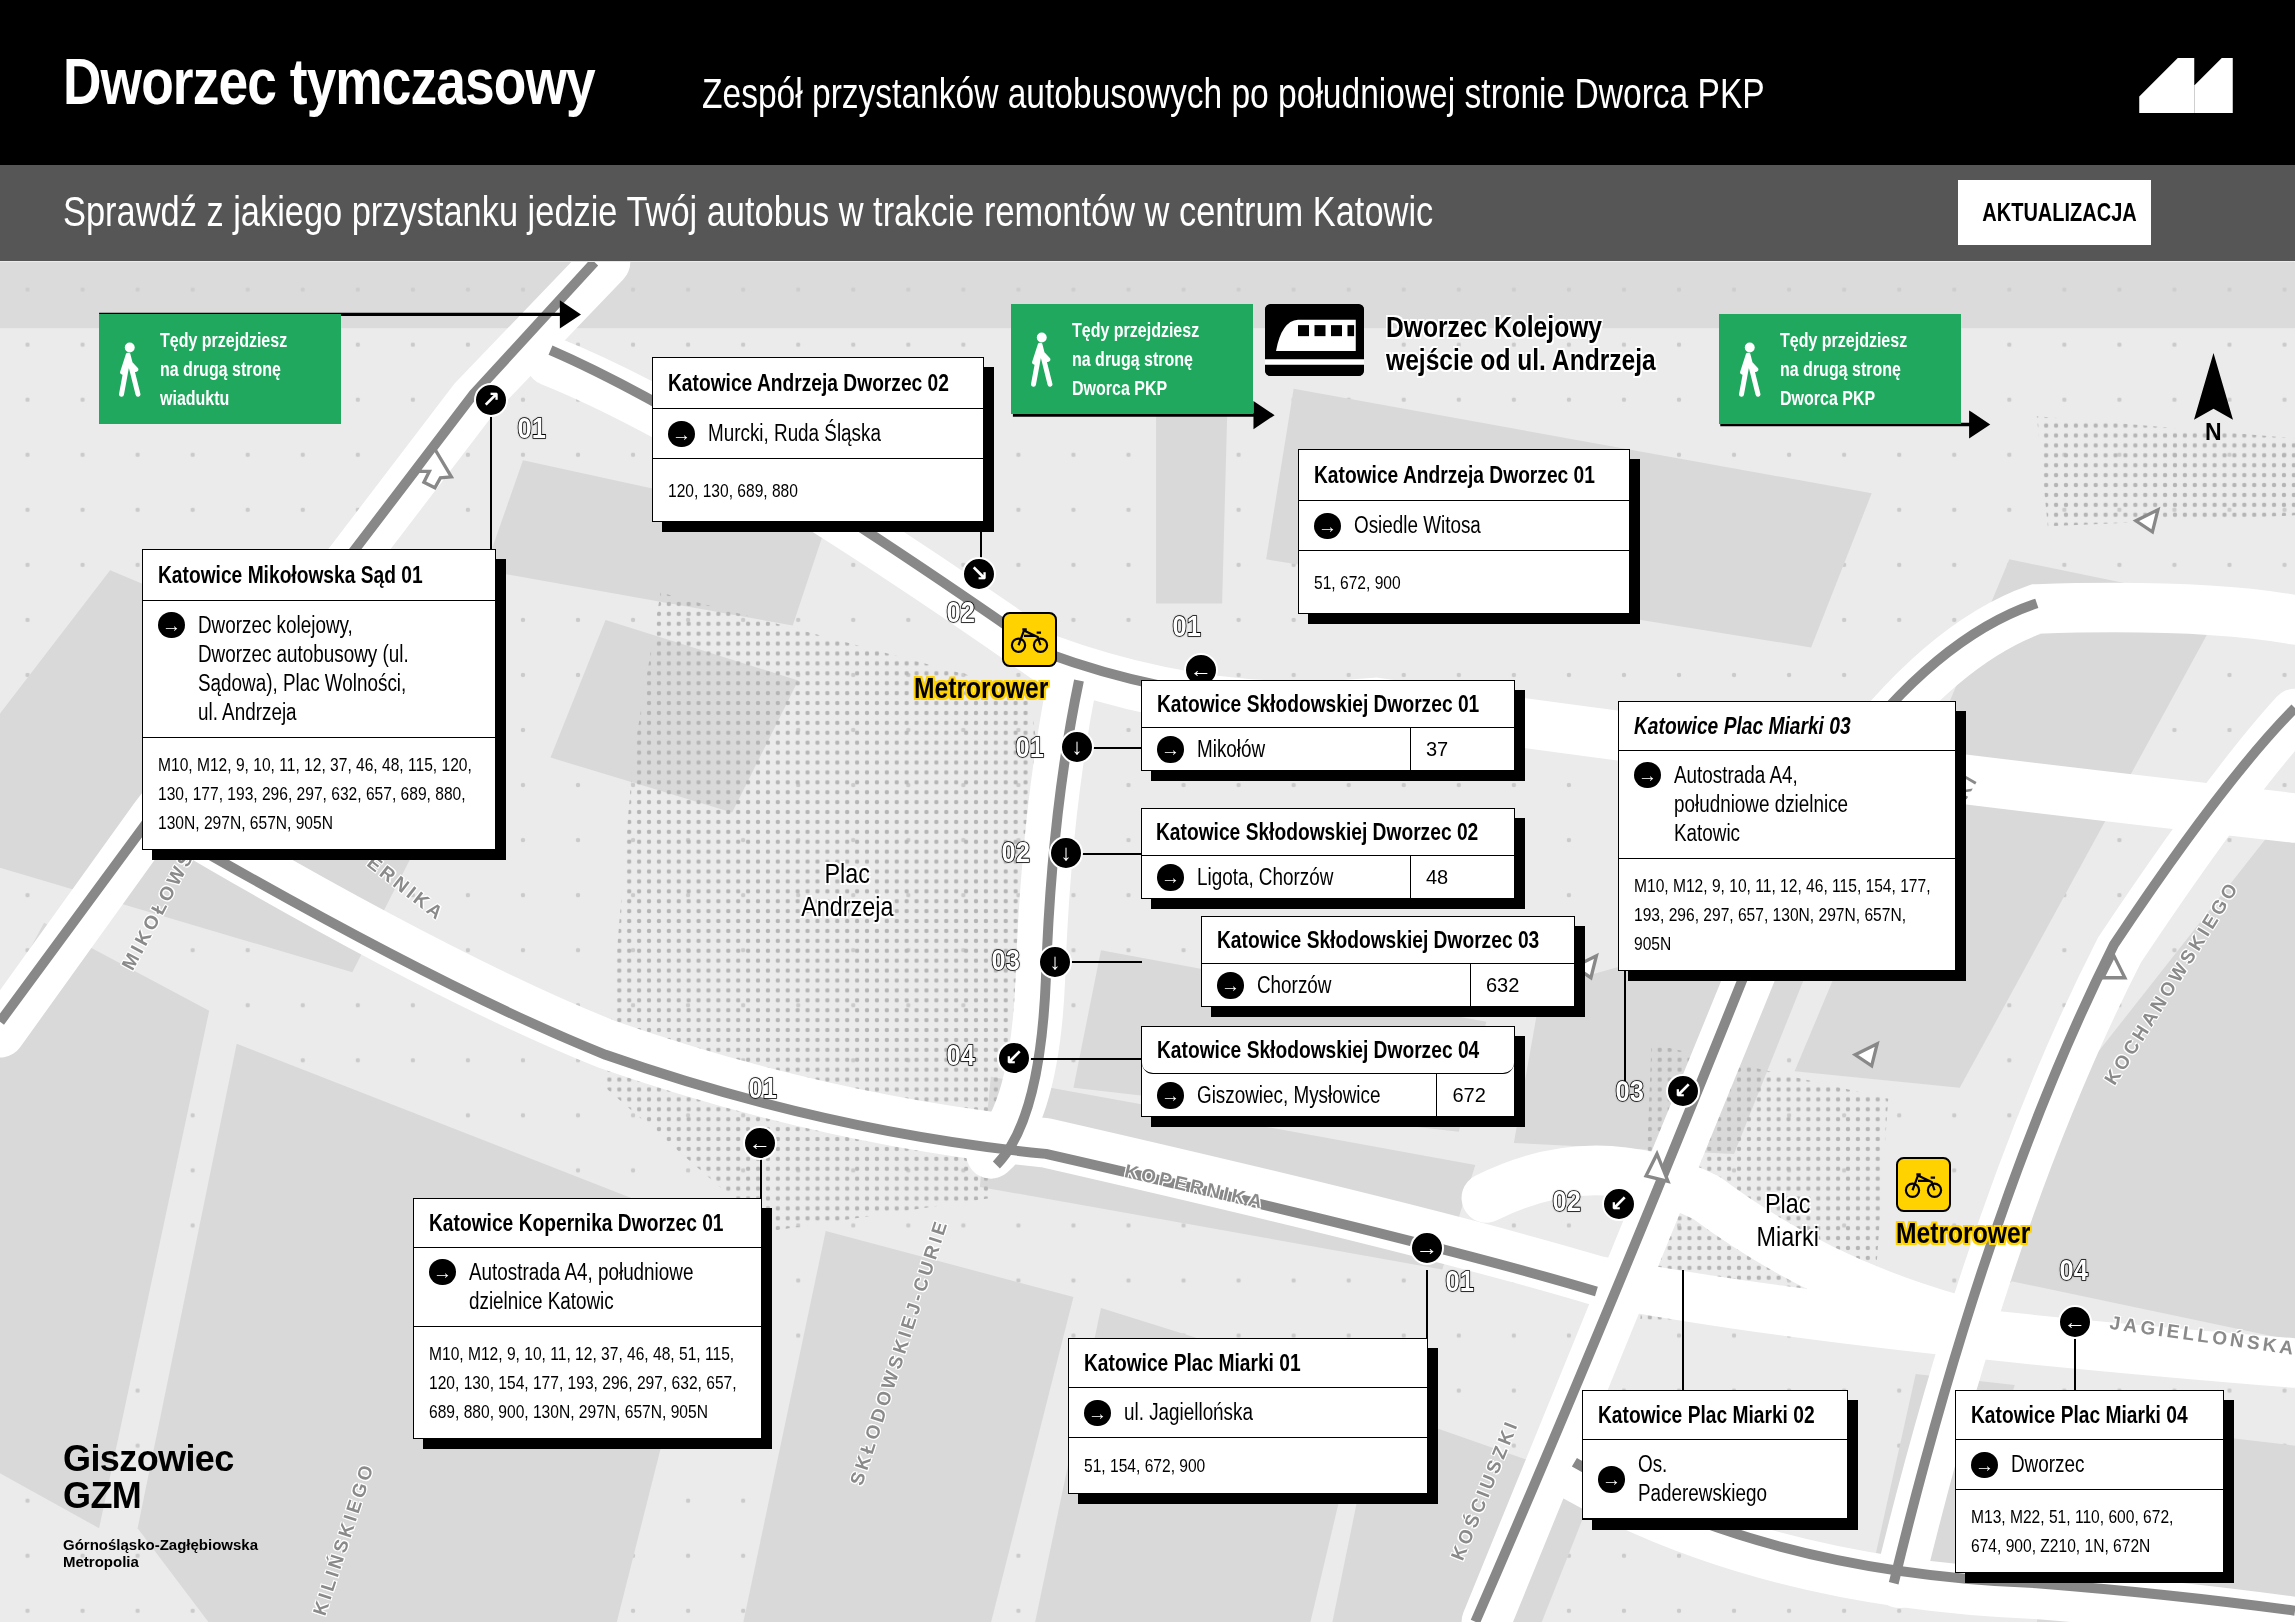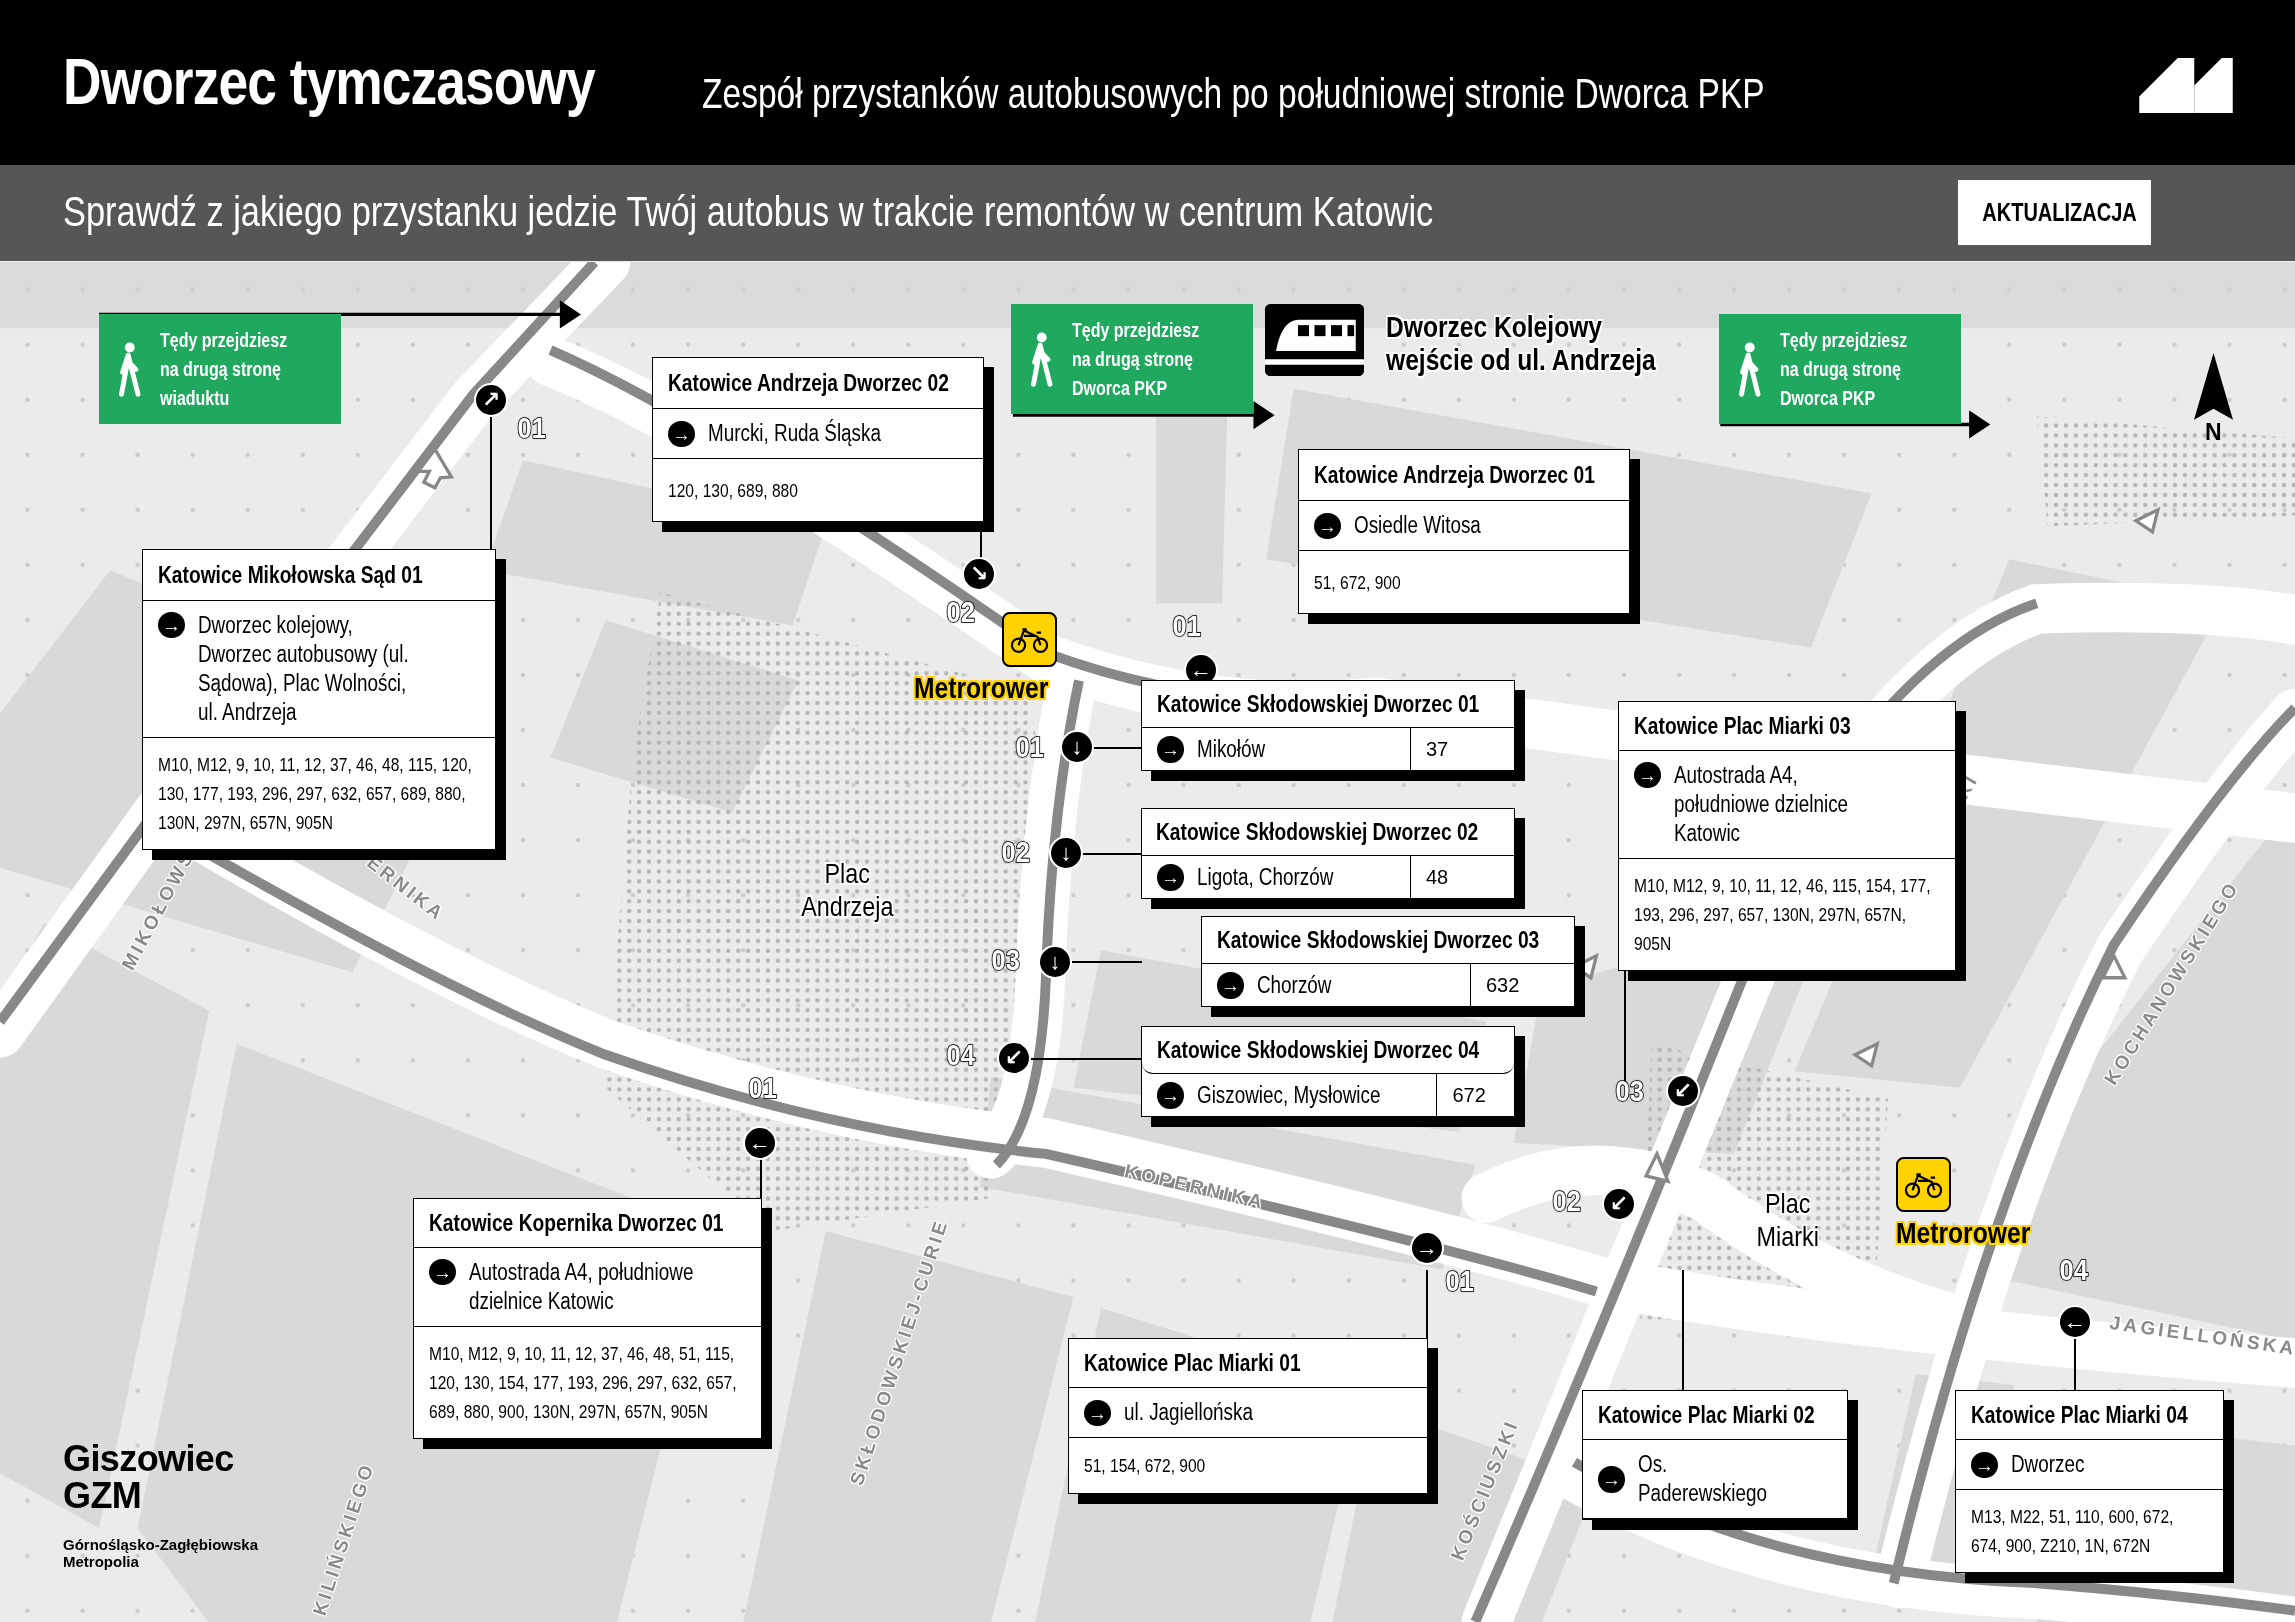--- a/index.html
+++ b/index.html
@@ -350,21 +350,21 @@
     <div class="dirrow" style="height:42px;">
         <div class="left">
           <span class="arrow-circ">→</span>
           <span class="txt">Giszowiec, Mysłowice</span>
         </div>
         <div class="right">672</div>
       </div>
   </div>
 
   <div class="stop-card" style="left:1618px; top:439px; width:336px;">
-    <div class="hdr" style="height:48px;">
+    <div class="hdr" style="height:48px;font-style:italic;">
         <span>Katowice Plac Miarki 03</span>
       </div>
     <div class="dir">
         <span class="arrow-circ">→</span>
         <span class="txt">Autostrada A4, południowe dzielnice Katowic</span>
       </div>
     <div class="lines"><span>M10, M12, 9, 10, 11, 12, 46, 115, 154, 177, 193, 296, 297, 657, 130N, 297N, 657N, 905N</span></div>
   </div>
 
   <div class="stop-card" style="left:413px; top:936px; width:347px;">

